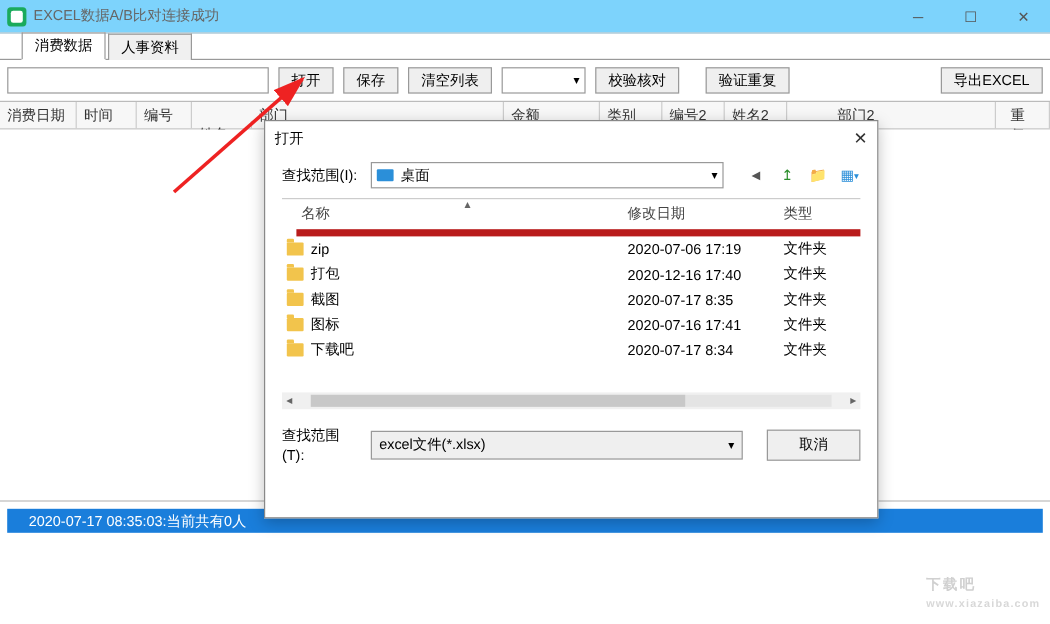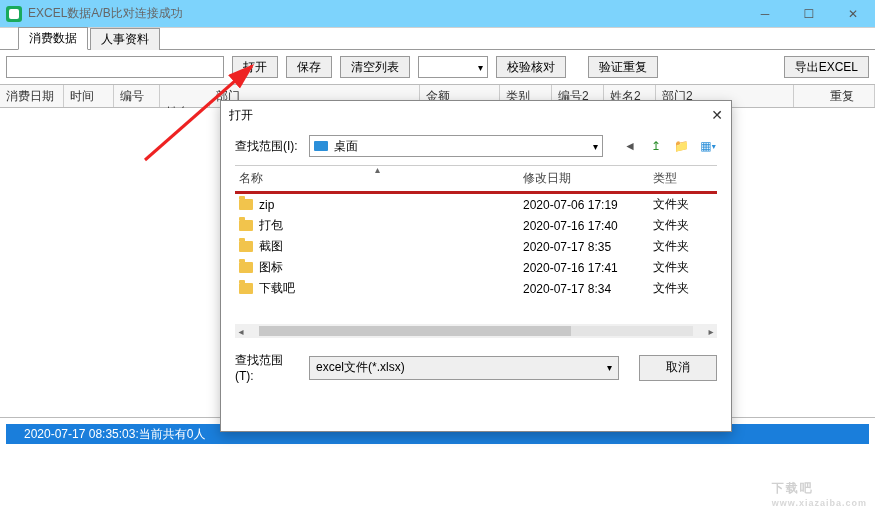--- a/index.html
+++ b/index.html
@@ -31,42 +31,42 @@
 .thead .cell { border-right: 1px solid #ccc; padding: 3px 6px; color: #333; }
 .thead .c0 { width: 64px; }
 .thead .c1 { width: 50px; }
 .thead .c2 { width: 46px; }
 .thead .c3 { width: 50px; margin-top: 16px; }
 .thead .c4 { width: 210px; }
 .thead .c5 { width: 80px; }
 .thead .c6 { width: 52px; }
 .thead .c7 { width: 52px; }
 .thead .c8 { width: 52px; }
-.thead .c9 { width: 138px; }
+.thead .c9 { width: 138px; margin-left: 36px; }
 .thead .c10 { flex: 1; text-align: right; padding-right: 20px; }
 
 
 .tbody { height: 310px; background: #fff; position: relative; border-bottom: 1px solid #bbb; }
 
 
 .status { margin: 6px; height: 20px; background: #1a7edb; color: #fff; padding: 2px 18px; display: flex; align-items: center; }
 
 
 .dialog { position: absolute; left: 220px; top: 100px; width: 512px; height: 332px; background: #fff; border: 1px solid #888; box-shadow: 0 4px 12px rgba(0,0,0,0.25); z-index: 10; }
 .dlg-title { height: 28px; display: flex; align-items: center; padding: 0 8px; }
 .dlg-title .close { margin-left: auto; font-size: 14px; color: #333; }
 .dlg-top { padding: 6px 14px 8px; display: flex; align-items: center; gap: 8px; }
 .dlg-top .label { width: 66px; }
 .lookin { flex: 1; height: 22px; border: 1px solid #999; display: flex; align-items: center; padding: 0 4px; background: #fff; }
 .desktop-icon { width: 14px; height: 10px; background: #2b8fd9; margin-right: 6px; border-radius: 1px; }
 .lookin .arrow { margin-left: auto; font-size: 10px; }
 .navicons { display: flex; gap: 8px; margin-left: 10px; }
 .navicon { width: 18px; height: 18px; display: flex; align-items: center; justify-content: center; }
 .dlg-list { margin: 0 14px; border-top: 1px solid #ccc; }
-.dlg-head { display: flex; padding: 4px 4px; color: #444; border-bottom: 3px solid #b91c1c; position: relative; }
+.dlg-head { display: flex; padding: 4px 4px; color: #444; border-bottom: 6px solid #b91c1c; position: relative; margin-left: 12px; }
 .dlg-head .h-name { flex: 1; }
 .dlg-head .h-date { width: 130px; }
 .dlg-head .h-type { width: 60px; }
 .dlg-sort { position: absolute; left: 140px; top: -2px; font-size: 10px; color: #666; }
 .dlg-rows { height: 130px; }
 .dlg-row { display: flex; padding: 2px 4px; align-items: center; }
 .dlg-row .folder-icon { width: 14px; height: 11px; background: #f2c44c; border-radius: 1px; margin-right: 6px; position: relative; }
 .dlg-row .folder-icon::before { content: ""; position: absolute; top: -3px; left: 0; width: 6px; height: 3px; background: #f2c44c; border-radius: 1px 1px 0 0; }
 .dlg-row .r-name { flex: 1; }
 .dlg-row .r-date { width: 130px; }
@@ -194,21 +194,21 @@
     <div class="dlg-rows">
       <div class="dlg-row">
         <span class="folder-icon"></span>
         <span class="r-name">zip</span>
         <span class="r-date">2020-07-06 17:19</span>
         <span class="r-type">文件夹</span>
       </div>
       <div class="dlg-row">
         <span class="folder-icon"></span>
         <span class="r-name">打包</span>
-        <span class="r-date">2020-07-16 17:40</span>
+        <span class="r-date">2020-12-16 17:40</span>
         <span class="r-type">文件夹</span>
       </div>
       <div class="dlg-row">
         <span class="folder-icon"></span>
         <span class="r-name">截图</span>
         <span class="r-date">2020-07-17 8:35</span>
         <span class="r-type">文件夹</span>
       </div>
       <div class="dlg-row">
         <span class="folder-icon"></span>

